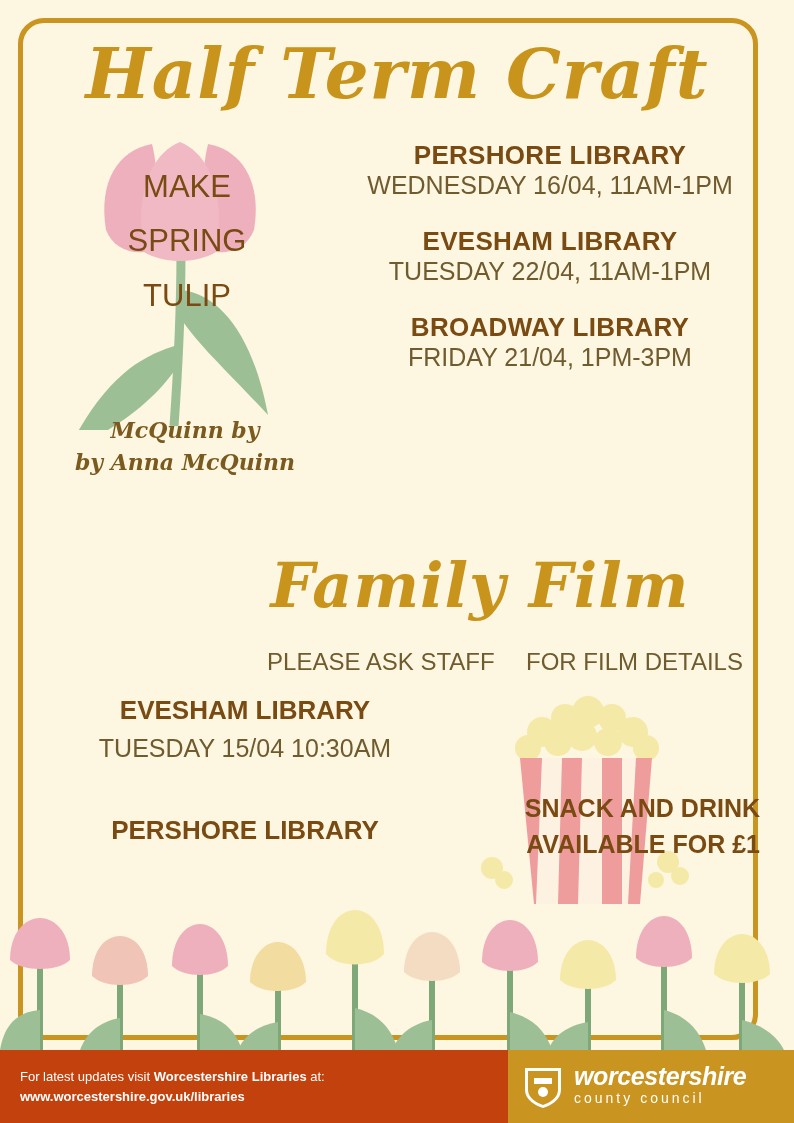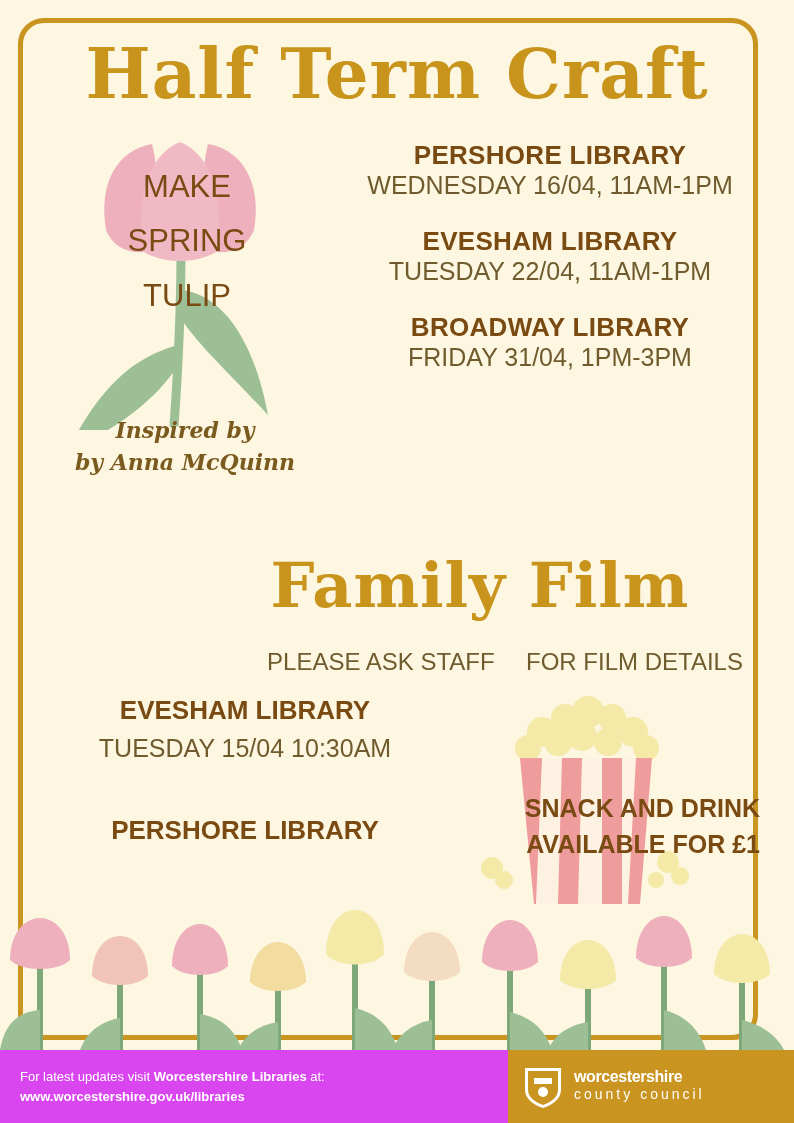--- a/index.html
+++ b/index.html
@@ -28,20 +28,21 @@
     border-radius: 26px;
     box-sizing: border-box;
     pointer-events: none;
   }
 
   
   .script-title {
     position: absolute;
     text-align: center;
     font-family: "DejaVu Serif", serif;
+    font-style: italic;
     font-weight: bold;
     color: #c8941c;
     letter-spacing: 1px;
   }
   #half-term-title {
     left: 0;
     top: 36px;
     width: 794px;
     font-size: 69px;
     line-height: 1.1;
@@ -188,21 +189,21 @@
     position: absolute;
     left: 0;
     bottom: 0;
     width: 794px;
     height: 73px;
     display: flex;
     z-index: 5;
   }
   .footer-left {
     flex: 1;
-    background: #d946ef;
+    background: #c2410c;
     color: #ffffff;
     display: flex;
     flex-direction: column;
     justify-content: center;
     padding-left: 20px;
     font-size: 13px;
     line-height: 1.5;
     box-sizing: border-box;
   }
   .footer-left b { font-weight: bold; }
@@ -217,24 +218,25 @@
   .crest {
     width: 42px;
     height: 46px;
     margin-right: 10px;
     flex: 0 0 auto;
   }
   .council-text {
     color: #ffffff;
   }
   .council-text .line1 {
-    font-size: 16px;
+    font-size: 25px;
     font-weight: bold;
     letter-spacing: -0.4px;
     line-height: 1.0;
+    font-style: italic;
   }
   .council-text .line2 {
     font-size: 14px;
     letter-spacing: 3px;
     line-height: 1.4;
   }
 </style>
 </head>
 <body>
 
@@ -257,36 +259,36 @@
     <path d="M96 122 C86 66 102 24 132 12 C162 24 178 66 168 122 C148 134 116 134 96 122 Z" fill="#f0b9c4"></path>
   </svg>
 
   <div class="craft-left">
     <div class="make-line">MAKE</div>
     <div class="make-line">SPRING</div>
     <div class="make-line">TULIP</div>
   </div>
 
   <div class="inspired">
-    <div>Inspired by</div>
+    <div>McQuinn by</div>
     <div>by Anna McQuinn</div>
   </div>
 
   <div class="sessions">
     <div class="session">
       <div class="venue">PERSHORE LIBRARY</div>
       <div class="when">WEDNESDAY 16/04, 11AM-1PM</div>
     </div>
     <div class="session">
       <div class="venue">EVESHAM LIBRARY</div>
       <div class="when">TUESDAY 22/04, 11AM-1PM</div>
     </div>
     <div class="session">
       <div class="venue">BROADWAY LIBRARY</div>
-      <div class="when">FRIDAY 31/04, 1PM-3PM</div>
+      <div class="when">FRIDAY 21/04, 1PM-3PM</div>
     </div>
   </div>
 
   <div class="script-title" id="family-film-title">Family Film</div>
 
   <div class="ask-staff">
     <span>PLEASE ASK STAFF</span>
     <span class="gap"></span>
     <span>FOR FILM DETAILS</span>
   </div>

